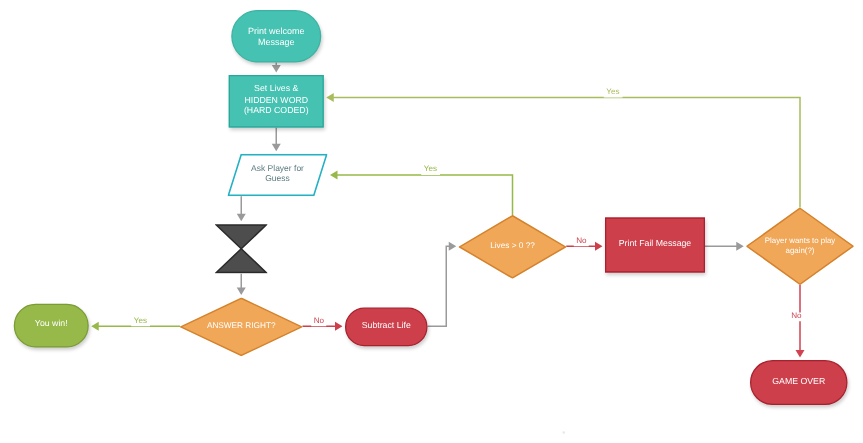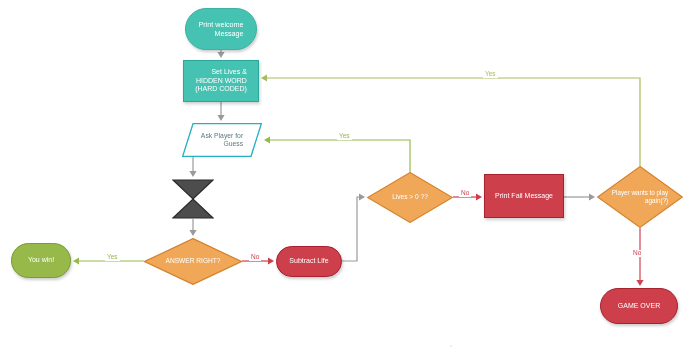--- a/index.html
+++ b/index.html
@@ -21,21 +21,21 @@
     width: 690px;
     height: 354px;
     pointer-events: none;
   }
   .node {
     position: absolute;
     box-sizing: border-box;
     display: flex;
     align-items: center;
     justify-content: center;
-    text-align: right;
+    text-align: center;
     color: #ffffff;
     line-height: 1.25;
     z-index: 3;
   }
   .node-label {
     display: block;
     white-space: pre-line;
     padding: 0 4px;
   }
   

